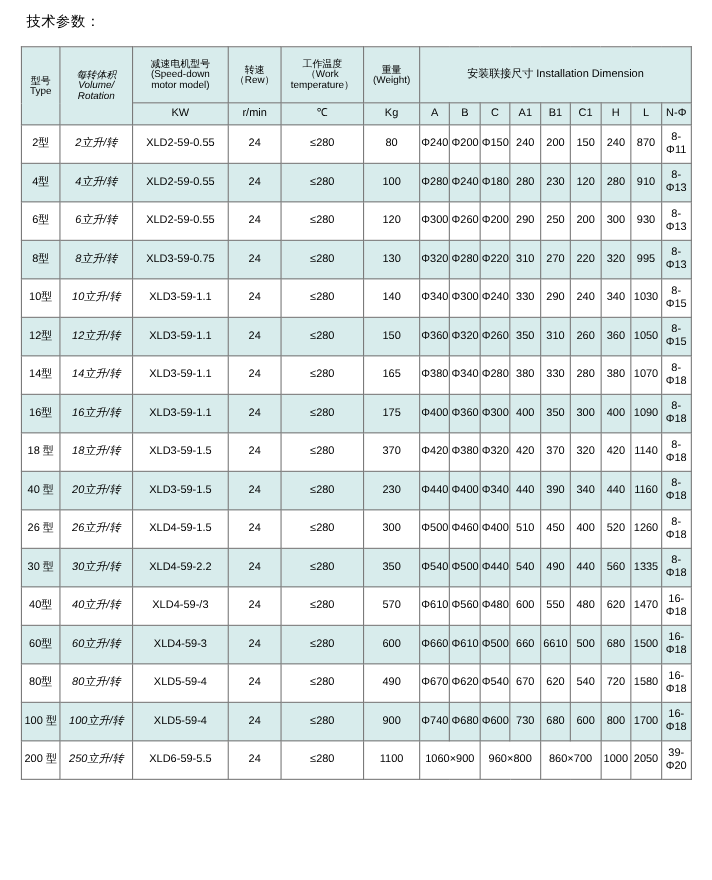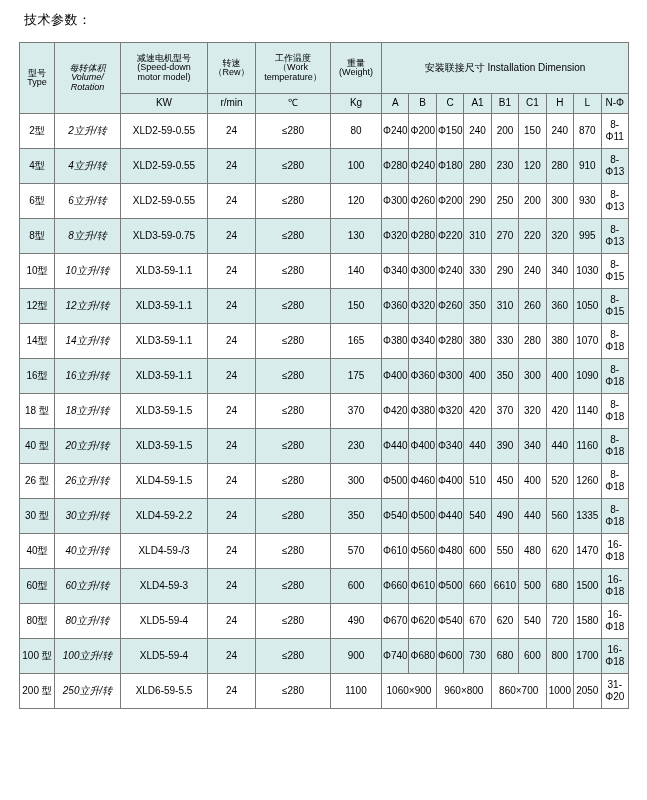--- a/index.html
+++ b/index.html
@@ -406,16 +406,16 @@
         <td class="c-vol">250立升/转</td>
         <td class="c-motor">XLD6-59-5.5</td>
         <td class="c-rew">24</td>
         <td class="c-temp">≤280</td>
         <td class="c-weight">1100</td>
         <td class="c-a" colspan="2">1060×900</td>
         <td class="c-c" colspan="2">960×800</td>
         <td class="c-b1" colspan="2">860×700</td>
         <td class="c-h">1000</td>
         <td class="c-l">2050</td>
-        <td class="c-n">31-Φ20</td>
+        <td class="c-n">39-Φ20</td>
       </tr>
     </tbody>
 </table>
 
 </body></html>

